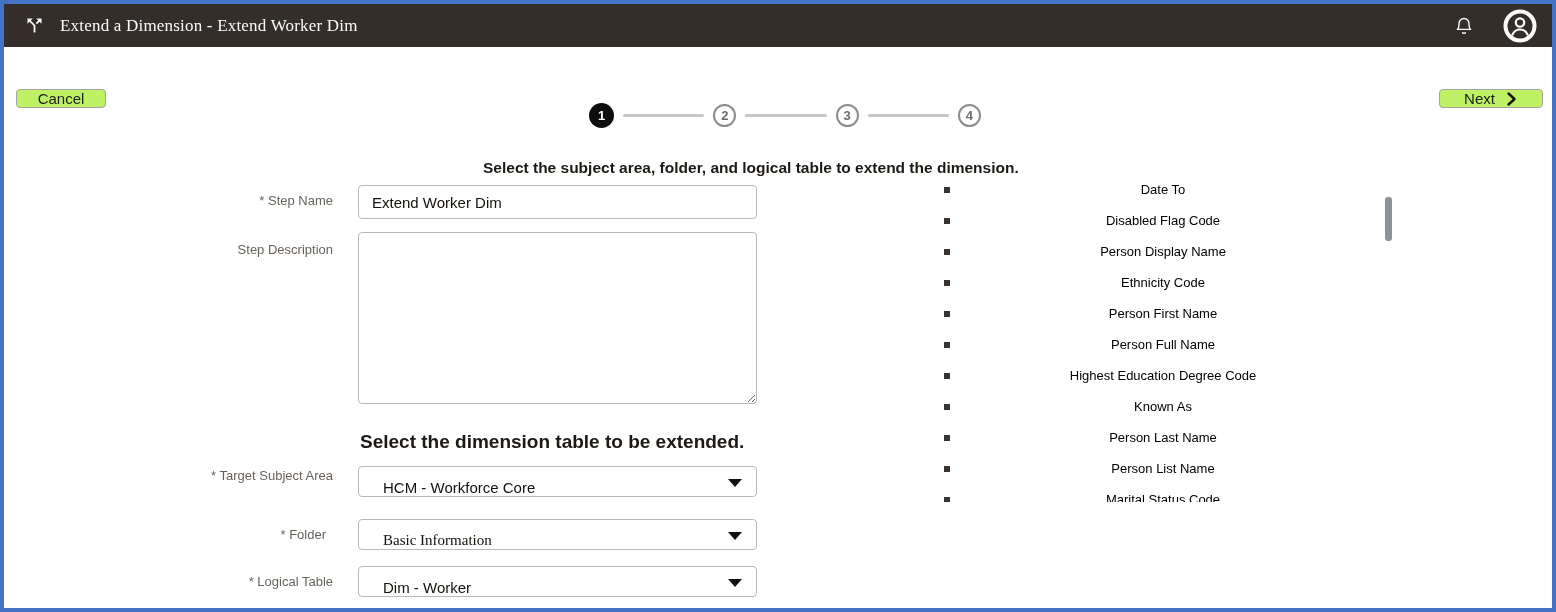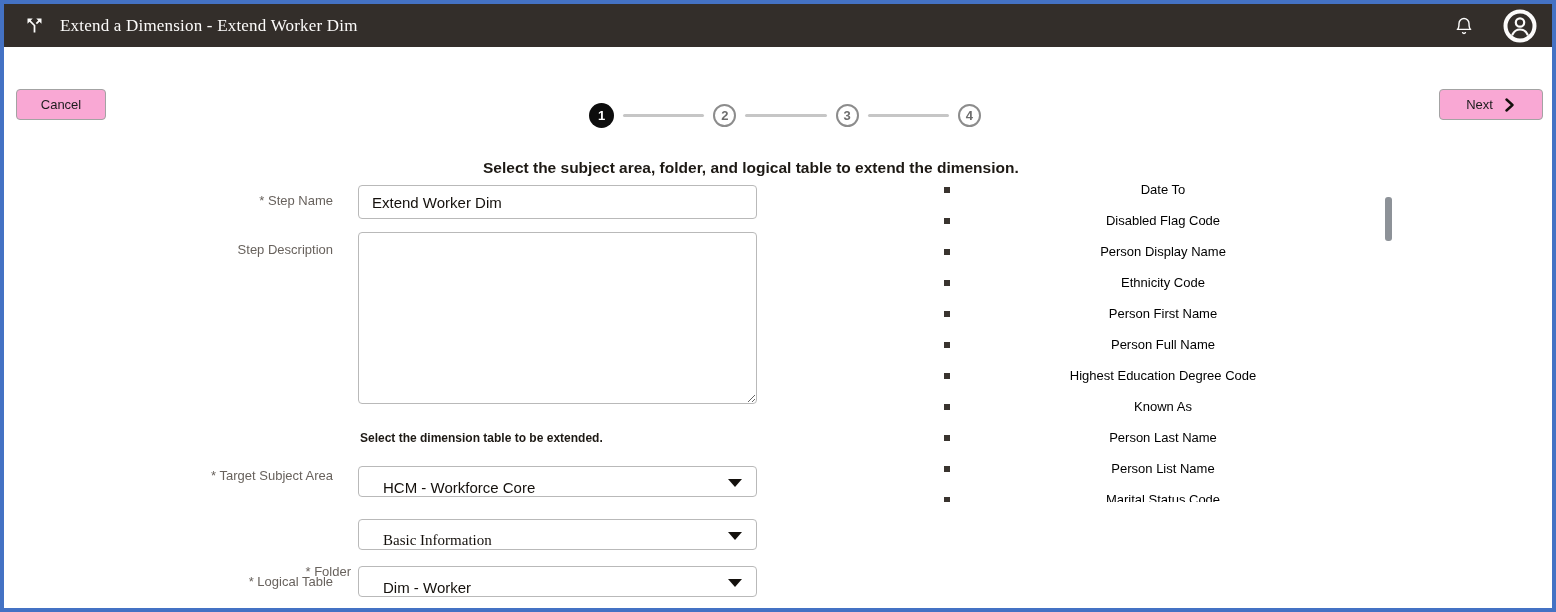--- a/index.html
+++ b/index.html
@@ -12,48 +12,48 @@
   .header {
     position:absolute; left:0; top:0; right:0; height:43px;
     background:#332e2a; display:flex; align-items:center; color:#fcfbfa;font-family:Liberation Serif, serif;
   }
   .header .brand-icon { margin-left:18px; width:24px; height:24px; display:flex; align-items:center; justify-content:center; }
   .header .title { margin-left:14px; font-size:17px; font-weight:500; letter-spacing:.2px; }
   .header-right { position:absolute; right:14px; top:0; height:43px; display:flex; align-items:center; gap:28px; }
   .icon-btn { background:none; border:none; cursor:pointer; display:flex; align-items:center; justify-content:center; padding:0; }
   
   .btn {
-    position:absolute; height:31px; background:#f9a8d4; border:1px solid #a3a3a3;
-    border-radius:4px; font-size:13px; color:#1c1c1c; cursor:pointer;
+    position:absolute; height:19px; background:#bef264; border:1px solid #a3a3a3;
+    border-radius:4px; font-size:15px; color:#1c1c1c; cursor:pointer;
     display:flex; align-items:center; justify-content:center; font-family:inherit;
   }
   #cancel-btn { left:12px; top:85px; width:90px; }
   #next-btn { right:9px; top:85px; width:104px; gap:10px; }
   #next-btn svg { margin-top:1px; }
   
   .stepper { position:absolute; left:585px; top:96px; width:392px; height:30px; display:flex; align-items:center; }
   .step-circle {
     width:23px; height:23px; border-radius:50%; flex:0 0 auto;
     display:flex; align-items:center; justify-content:center;
     font-size:13px; font-weight:700;
   }
   .step-circle.active { background:#0d0d0d; color:#fff; width:25px; height:25px; }
   .step-circle.inactive { background:#fff; border:2px solid #8c8c8c; color:#6d6d6d; }
   .step-line { flex:1 1 auto; height:3px; background:#c6c6c6; margin:0 9px; border-radius:2px; }
   
   .instruction1 { position:absolute; left:479px; top:155px; font-size:15.5px; font-weight:700; color:#1d1914; }
-  .instruction2 { position:absolute; left:356px; top:427px; font-size:12px; font-weight:700; color:#1d1914; }
+  .instruction2 { position:absolute; left:356px; top:427px; font-size:19px; font-weight:700; color:#1d1914; }
   .form-label {
     position:absolute; width:172px; text-align:right; font-size:13px;
     color:#68625d; line-height:20px;
   }
   .lbl-step-name { left:157px; top:187px; }
   .lbl-step-desc { left:157px; top:236px; }
   .lbl-target { left:157px; top:462px; }
-  .lbl-folder { left:175px; top:521px;margin-top:37px; }
+  .lbl-folder { left:150px; top:521px; }
   .lbl-logical { left:157px; top:568px; }
   .text-input {
     position:absolute; left:354px; width:399px; height:31px;
     border:1px solid #b9b9b9; border-radius:4px; padding:16px 13px;
     font-size:15px; color:#14100c; font-family:inherit; background:#fff;
   }
   #step-name-input { top:181px; }
   #step-desc-textarea {
     position:absolute; left:354px; top:228px; width:399px; height:172px;
     border:1px solid #b9b9b9; border-radius:4px; padding:8px 13px;

